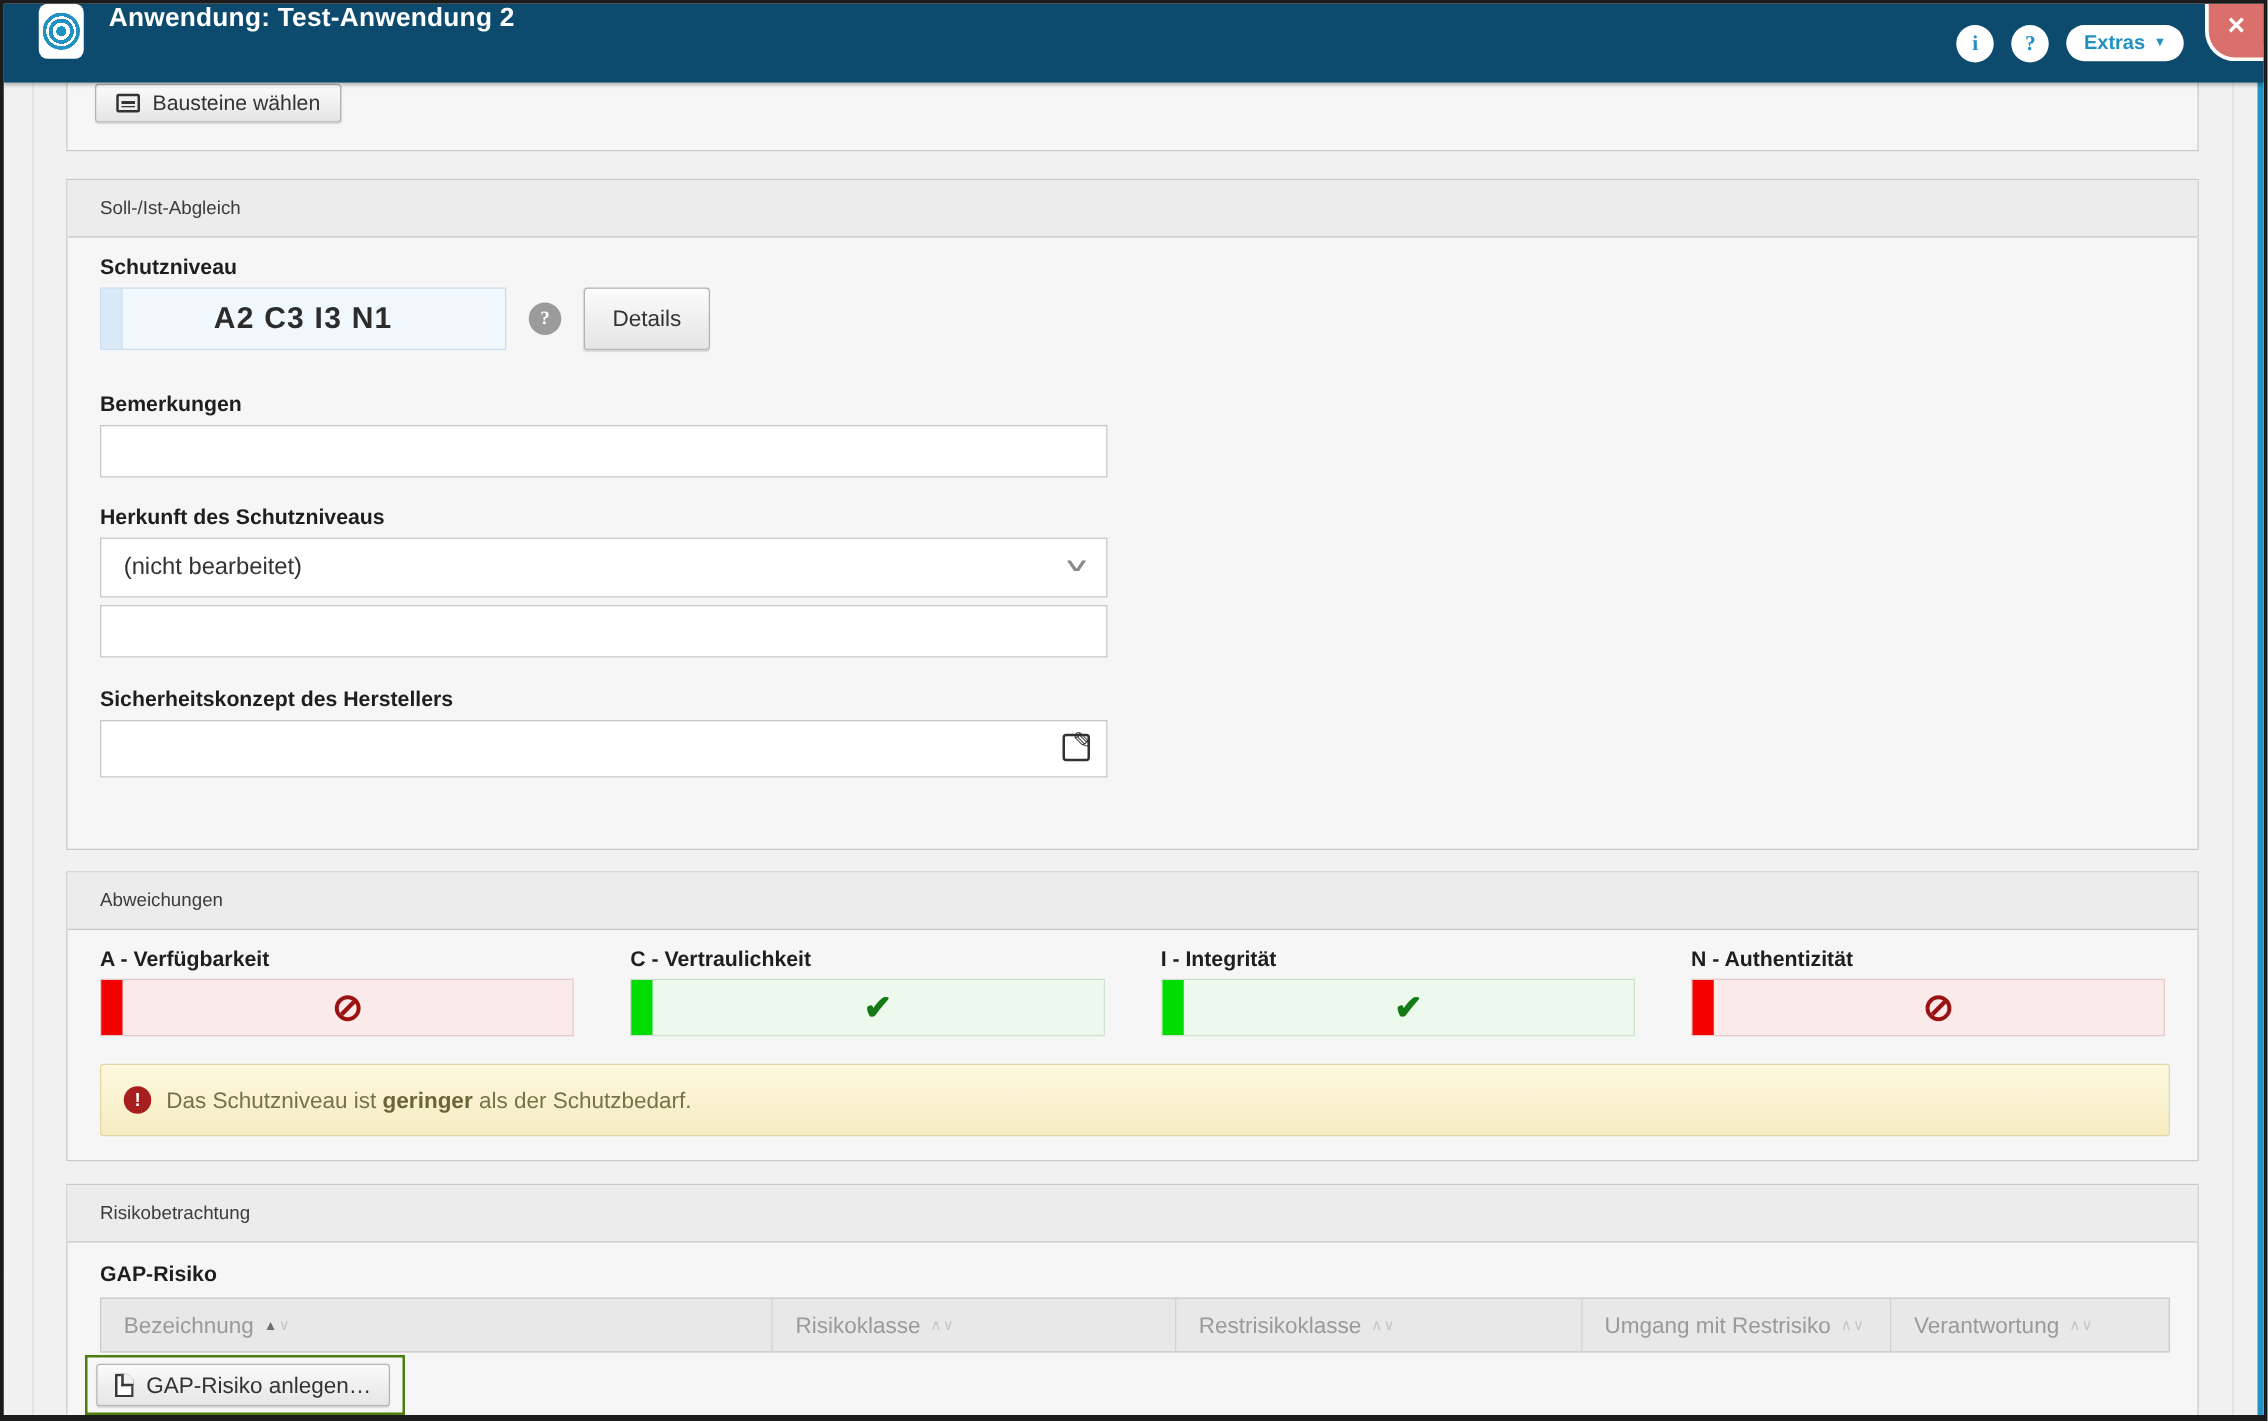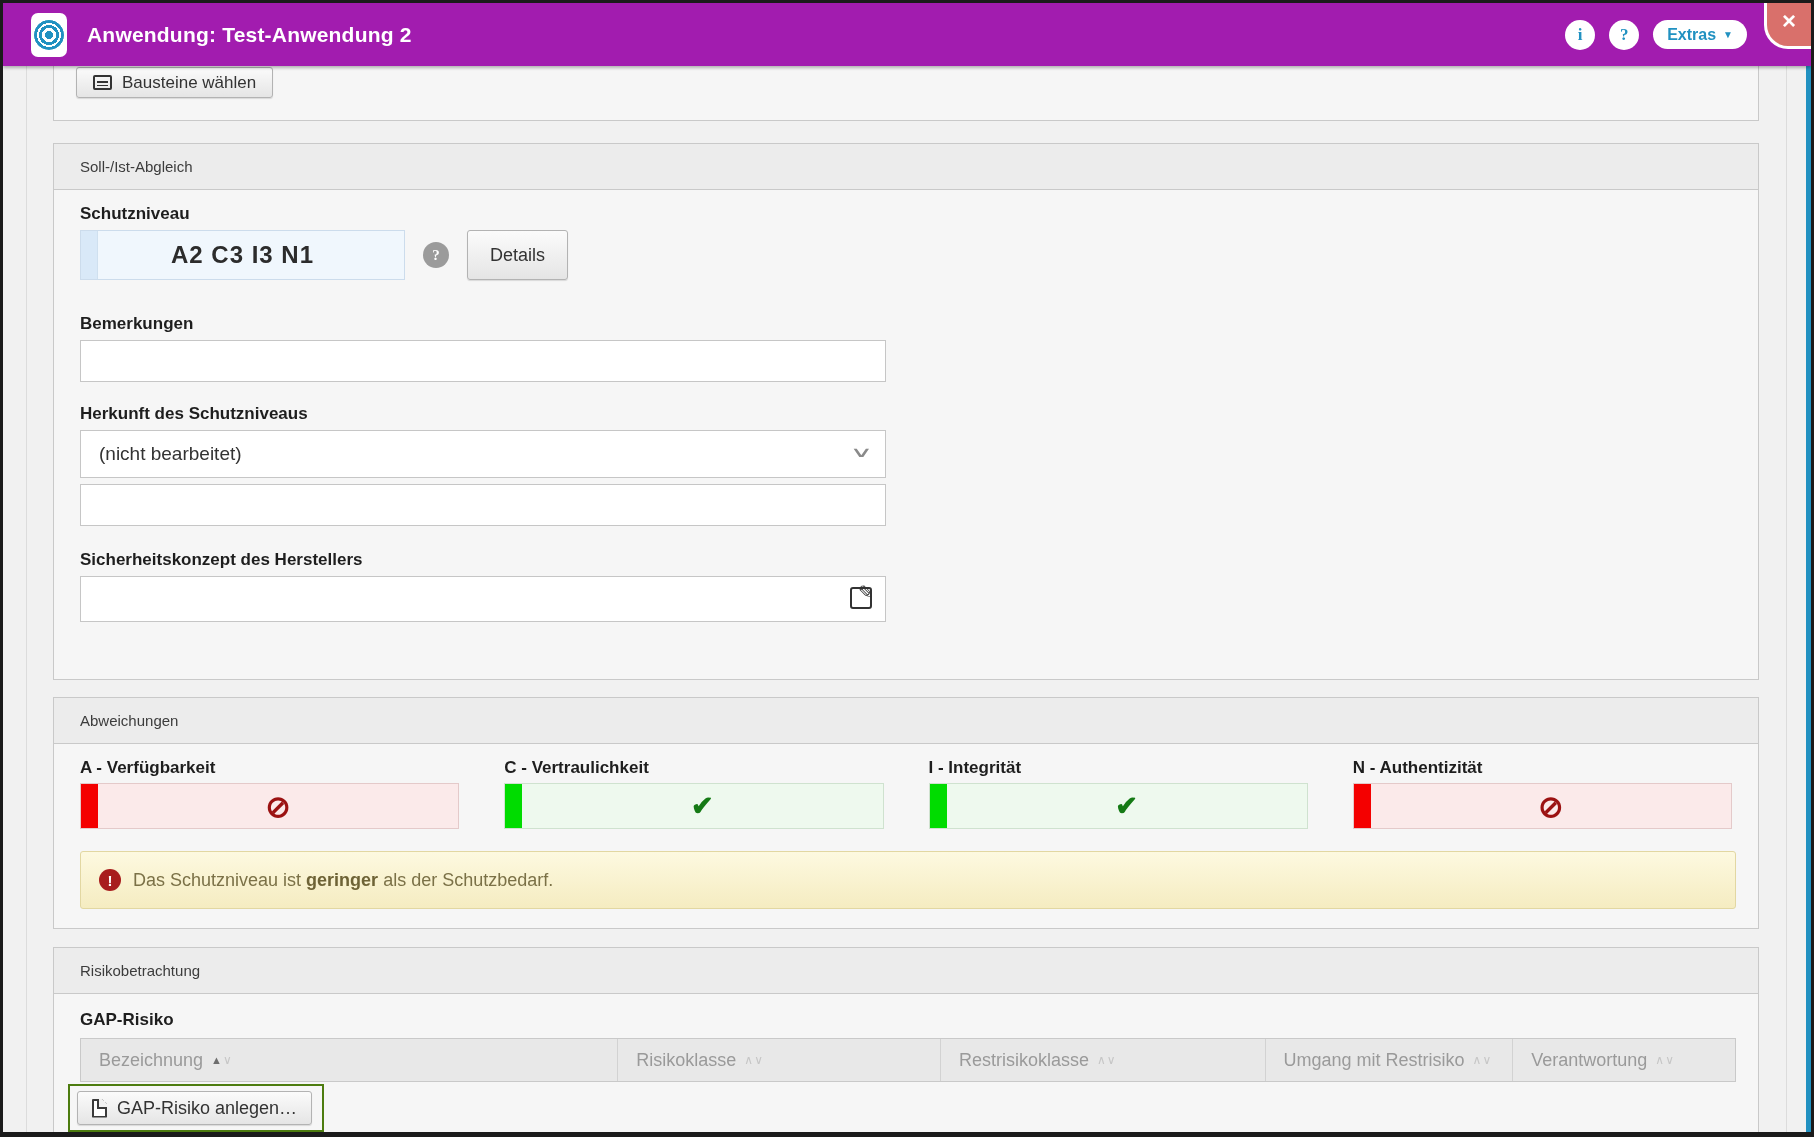--- a/index.html
+++ b/index.html
@@ -4,21 +4,21 @@
 <style>
   * { box-sizing: border-box; margin: 0; padding: 0; }
   body { font-family: "Liberation Sans", sans-serif; background:#555; }
   .frame{
     position:relative; width:1814px; height:1137px; overflow:hidden;
     background:#f1f1f1; border:3px solid #1b1b1b; border-bottom-width:5px;
   }
   
   .titlebar{
     position:absolute; left:0; top:0; right:0; height:63px;
-    background:#a21caf; display:flex; align-items:center;
+    background:#0c4a6e; display:flex; align-items:flex-start;
     box-shadow:0 2px 3px rgba(0,0,0,.28); z-index:5; padding-left:28px;
   }
   .logo{ width:36px; height:44px; background:#fff; border-radius:7px; position:relative; margin-right:20px; flex:0 0 auto;}
   .logo::after{
     content:''; position:absolute; left:50%; top:50%; width:30px; height:30px; margin:-15px 0 0 -15px;
     border-radius:50%;
     background:radial-gradient(circle, #2191c1 0 4px, #fff 4px 7px, #2191c1 7px 10px, #fff 10px 12px, #2191c1 12px 15px, #fff 15px);
   }
   .win-title{ color:#fff; font-size:21px; font-weight:bold; letter-spacing:.2px; }
   .tb-right{ position:absolute; right:64px; top:0; height:63px; display:flex; align-items:center; gap:14px; }

